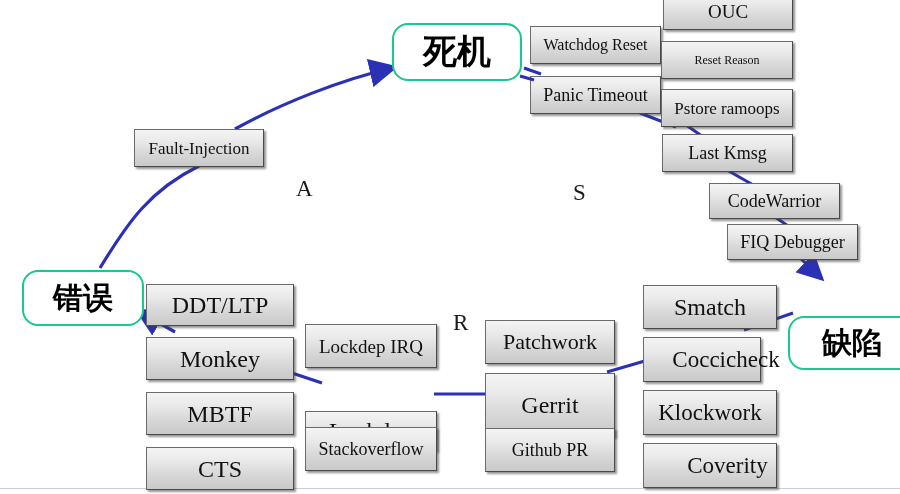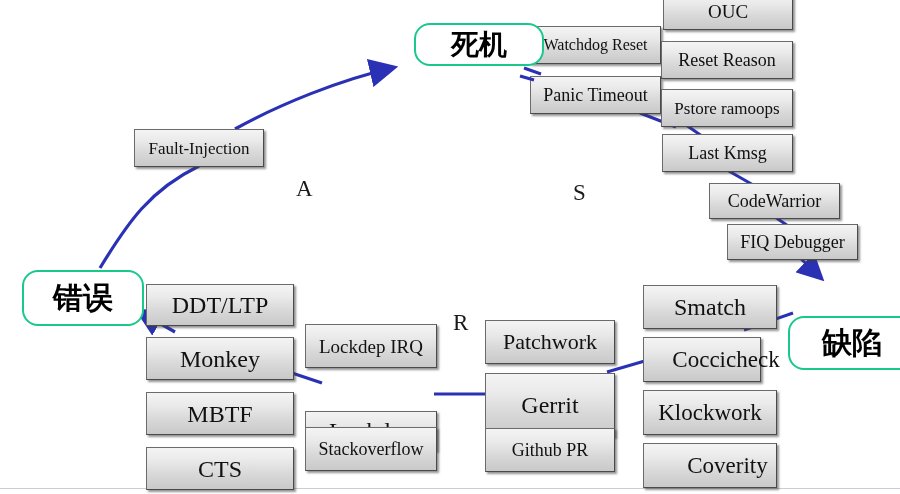--- a/index.html
+++ b/index.html
@@ -103,21 +103,21 @@
       <div class="gbox" style="left: 134px; top: 129px; width: 130px; height: 38px;">
         <span style="font-size: 17px;">Fault-Injection</span>
       </div>
       <div class="gbox" style="left: 663px; top: -8px; width: 130px; height: 38px;">
         <span style="font-size: 19px;">OUC</span>
       </div>
       <div class="gbox" style="left: 530px; top: 26px; width: 131px; height: 38px;">
         <span style="font-size: 16px;">Watchdog Reset</span>
       </div>
       <div class="gbox" style="left: 661px; top: 41px; width: 132px; height: 38px;">
-        <span style="font-size: 18px;">Reset Reason</span>
+        <span style="font-size: 12px;">Reset Reason</span>
       </div>
       <div class="gbox" style="left: 530px; top: 76px; width: 131px; height: 38px;">
         <span style="font-size: 18px;">Panic Timeout</span>
       </div>
       <div class="gbox" style="left: 661px; top: 89px; width: 132px; height: 38px;">
         <span style="font-size: 17px;">Pstore ramoops</span>
       </div>
       <div class="gbox" style="left: 662px; top: 134px; width: 131px; height: 38px;">
         <span style="font-size: 18px;">Last Kmsg</span>
       </div>
@@ -165,21 +165,21 @@
       </div>
       <div class="gbox" style="left: 643px; top: 390px; width: 134px; height: 45px;">
         <span style="font-size: 23px; text-align: center;">Klockwork</span>
       </div>
       <div class="gbox" style="left: 643px; top: 443px; width: 134px; height: 45px; padding-left: 35px;">
         <span style="font-size: 23px;">Coverity</span>
       </div>
     </div>
 
   <div id="nodes">
-      <div class="gnode" style="left: 414px; top: 23px; width: 130px; height: 43px; font-size: 28px; border-color: rgb(24, 201, 138);">
+      <div class="gnode" style="left: 392px; top: 23px; width: 130px; height: 58px; font-size: 34px; border-color: rgb(24, 201, 138);">
         <span>死机</span>
       </div>
       <div class="gnode" style="left: 22px; top: 270px; width: 122px; height: 56px; font-size: 30px; border-color: rgb(24, 201, 138);">
         <span>错误</span>
       </div>
       <div class="gnode" style="left: 788px; top: 272px; width: 128px; height: 54px; font-size: 30px; border-color: rgb(24, 201, 138); margin-top: 44px;">
         <span>缺陷</span>
       </div>
     </div>
 

